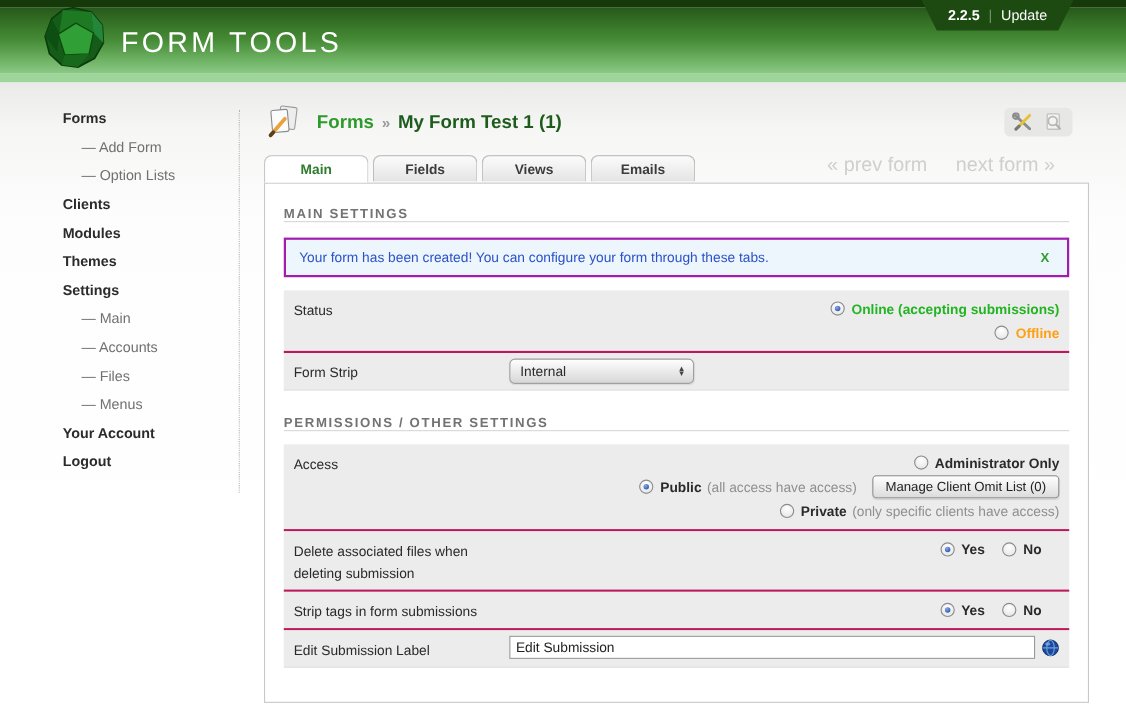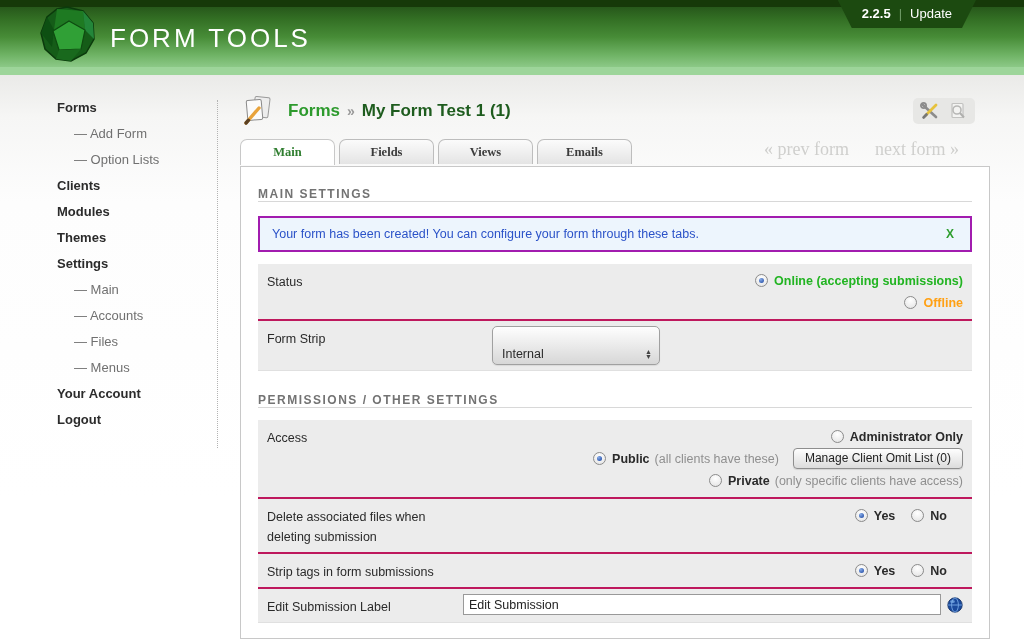--- a/index.html
+++ b/index.html
@@ -30,21 +30,21 @@
   .main { position:absolute; left:240px; top:0; width:750px; height:100%; }
   .crumb-row { display:flex; align-items:center; margin-top:18px; height:36px; }
   .crumb-icon { width:36px; height:34px; margin-right:12px; }
   .crumb-section { color:#2d9a2d; font-size:17px; font-weight:bold; cursor:pointer; }
   .crumb-sep { color:#9a9a9a; font-size:14px; font-weight:bold; margin:0 7px; }
   .crumb-page { color:#1e5c1e; font-size:17px; font-weight:bold; }
   .crumb-tools { margin-left:auto; margin-right:15px; background:#e7e7e5; border-radius:5px; padding:3px 5px; display:flex; gap:4px; }
   .tool-btn { width:24px; height:20px; display:flex; align-items:center; justify-content:center; cursor:pointer; }
 
   
-  .tab-row { display:flex; align-items:flex-start; margin-top:10px; position:relative; z-index:2;font-family:Liberation Serif, serif; }
+  .tab-row { display:flex; align-items:center; margin-top:10px; position:relative; z-index:2; }
   .tab { width:95px; text-align:center; font-size:12.5px; font-weight:bold; color:#3c3c3c; padding:5px 0 4px 0; border:1px solid #bdbdbd; border-bottom:none; border-radius:7px 7px 0 0; background:linear-gradient(#fbfbfb,#e4e4e4); margin-right:4px; cursor:pointer; }
   .tab.active { background:#fff; color:#2e7d2e; position:relative; margin-bottom:-1px; padding-bottom:5px; border-color:#c8c8c8; }
   .pager { margin-left:auto; margin-right:31px; font-size:18px; color:#cfcfcd; display:flex; gap:26px; padding-bottom:6px; }
   .pager span { cursor:pointer; }
 
   
   .panel { background:#fff; border:1px solid #c8c8c8; height:473px; padding:20px 17px 0 17px; position:relative; z-index:1; }
   .section-heading { font-size:12px; font-weight:bold; letter-spacing:1.5px; color:#737373; padding-bottom:0; border-bottom:1px solid #d8d8d8; }
 
   
@@ -64,21 +64,21 @@
   .opt-name { font-weight:bold; color:#2a2a2a; }
   .opt-detail { color:#8f8f8f; margin-left:5px; }
   .status-online { color:#22b422; font-weight:bold; }
   .status-offline { color:#ffa014; font-weight:bold; }
   .yes-no { margin-right:16px; display:flex; align-items:center; }
 
   .text-input { width:100%; height:21px; border:1px solid #999; font-family:"Liberation Sans",sans-serif; font-size:12.5px; padding:1px 5px; color:#222; background:#fff; }
   .input-line { display:flex; align-items:center; gap:6px; }
   .globe { width:16px; height:16px; flex:0 0 16px; cursor:pointer; }
 
-  .mac-select { width:168px; border:1px solid #a0a0a0; border-radius:5px; background:linear-gradient(#fefefe,#d7d7d7); padding:20px 7px 3px 9px; display:flex; align-items:center; justify-content:space-between; cursor:pointer; box-shadow:0 1px 1px rgba(0,0,0,.08);margin-left:29px; }
+  .mac-select { width:168px; border:1px solid #a0a0a0; border-radius:5px; background:linear-gradient(#fefefe,#d7d7d7); padding:4px 7px 3px 9px; display:flex; align-items:center; justify-content:space-between; cursor:pointer; box-shadow:0 1px 1px rgba(0,0,0,.08); }
   .mac-arrows { display:flex; flex-direction:column; line-height:5px; font-size:7px; color:#444; }
 
   .btn { display:inline-block; border:1px solid #8e8e8e; border-radius:4px; background:linear-gradient(#fefefe,#dcdcdc); font-size:12px; color:#222; padding:2px 11px 3px 11px; cursor:pointer; box-shadow:0 1px 1px rgba(0,0,0,.1); font-family:"Liberation Sans",sans-serif; }
   .manage-btn { margin-left:14px; font-weight:normal; }
 </style>
 </head>
 <body>
 
 <div class="header">
   <div class="header-topstrip"></div>
@@ -204,21 +204,21 @@
         <div class="srow">
           <div class="srow-label">Access</div>
           <div class="srow-value">
             <div class="opt-line">
               <span class="radio"></span>
               <span class="opt-name">Administrator Only</span>
             </div>
             <div class="opt-line">
               <span class="radio checked"></span>
               <span class="opt-name">Public</span>
-              <span class="opt-detail">(all clients have these)</span>
+              <span class="opt-detail">(all access have access)</span>
               <button class="btn manage-btn">Manage Client Omit List (0)</button>
             </div>
             <div class="opt-line">
               <span class="radio"></span>
               <span class="opt-name">Private</span>
               <span class="opt-detail">(only specific clients have access)</span>
             </div>
           </div>
         </div>
 

